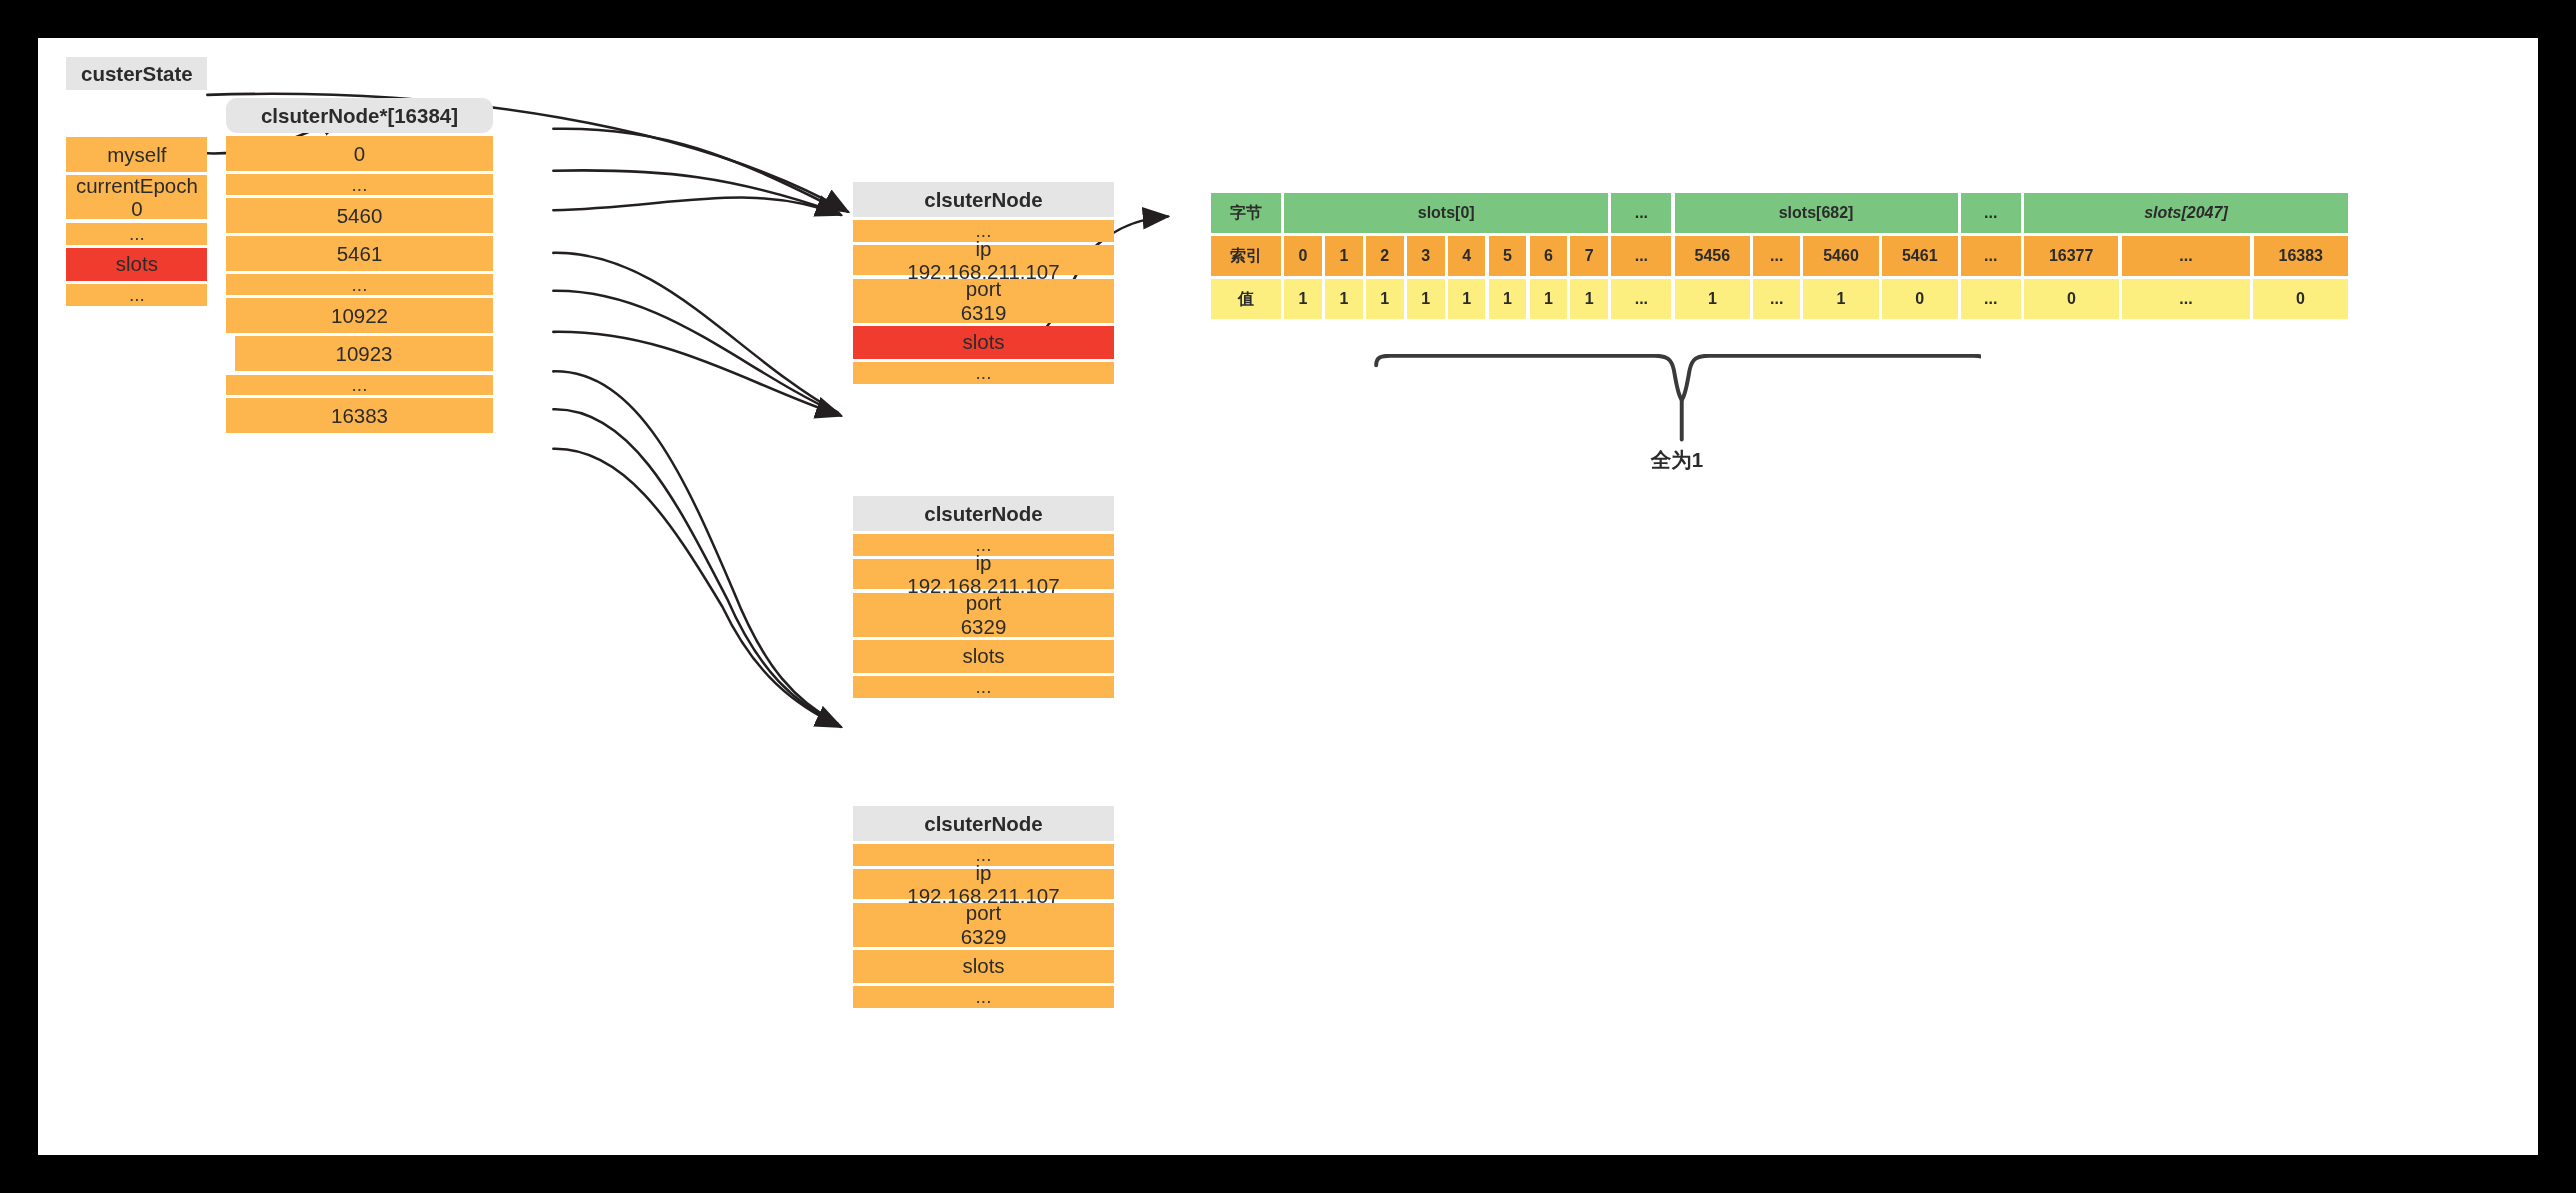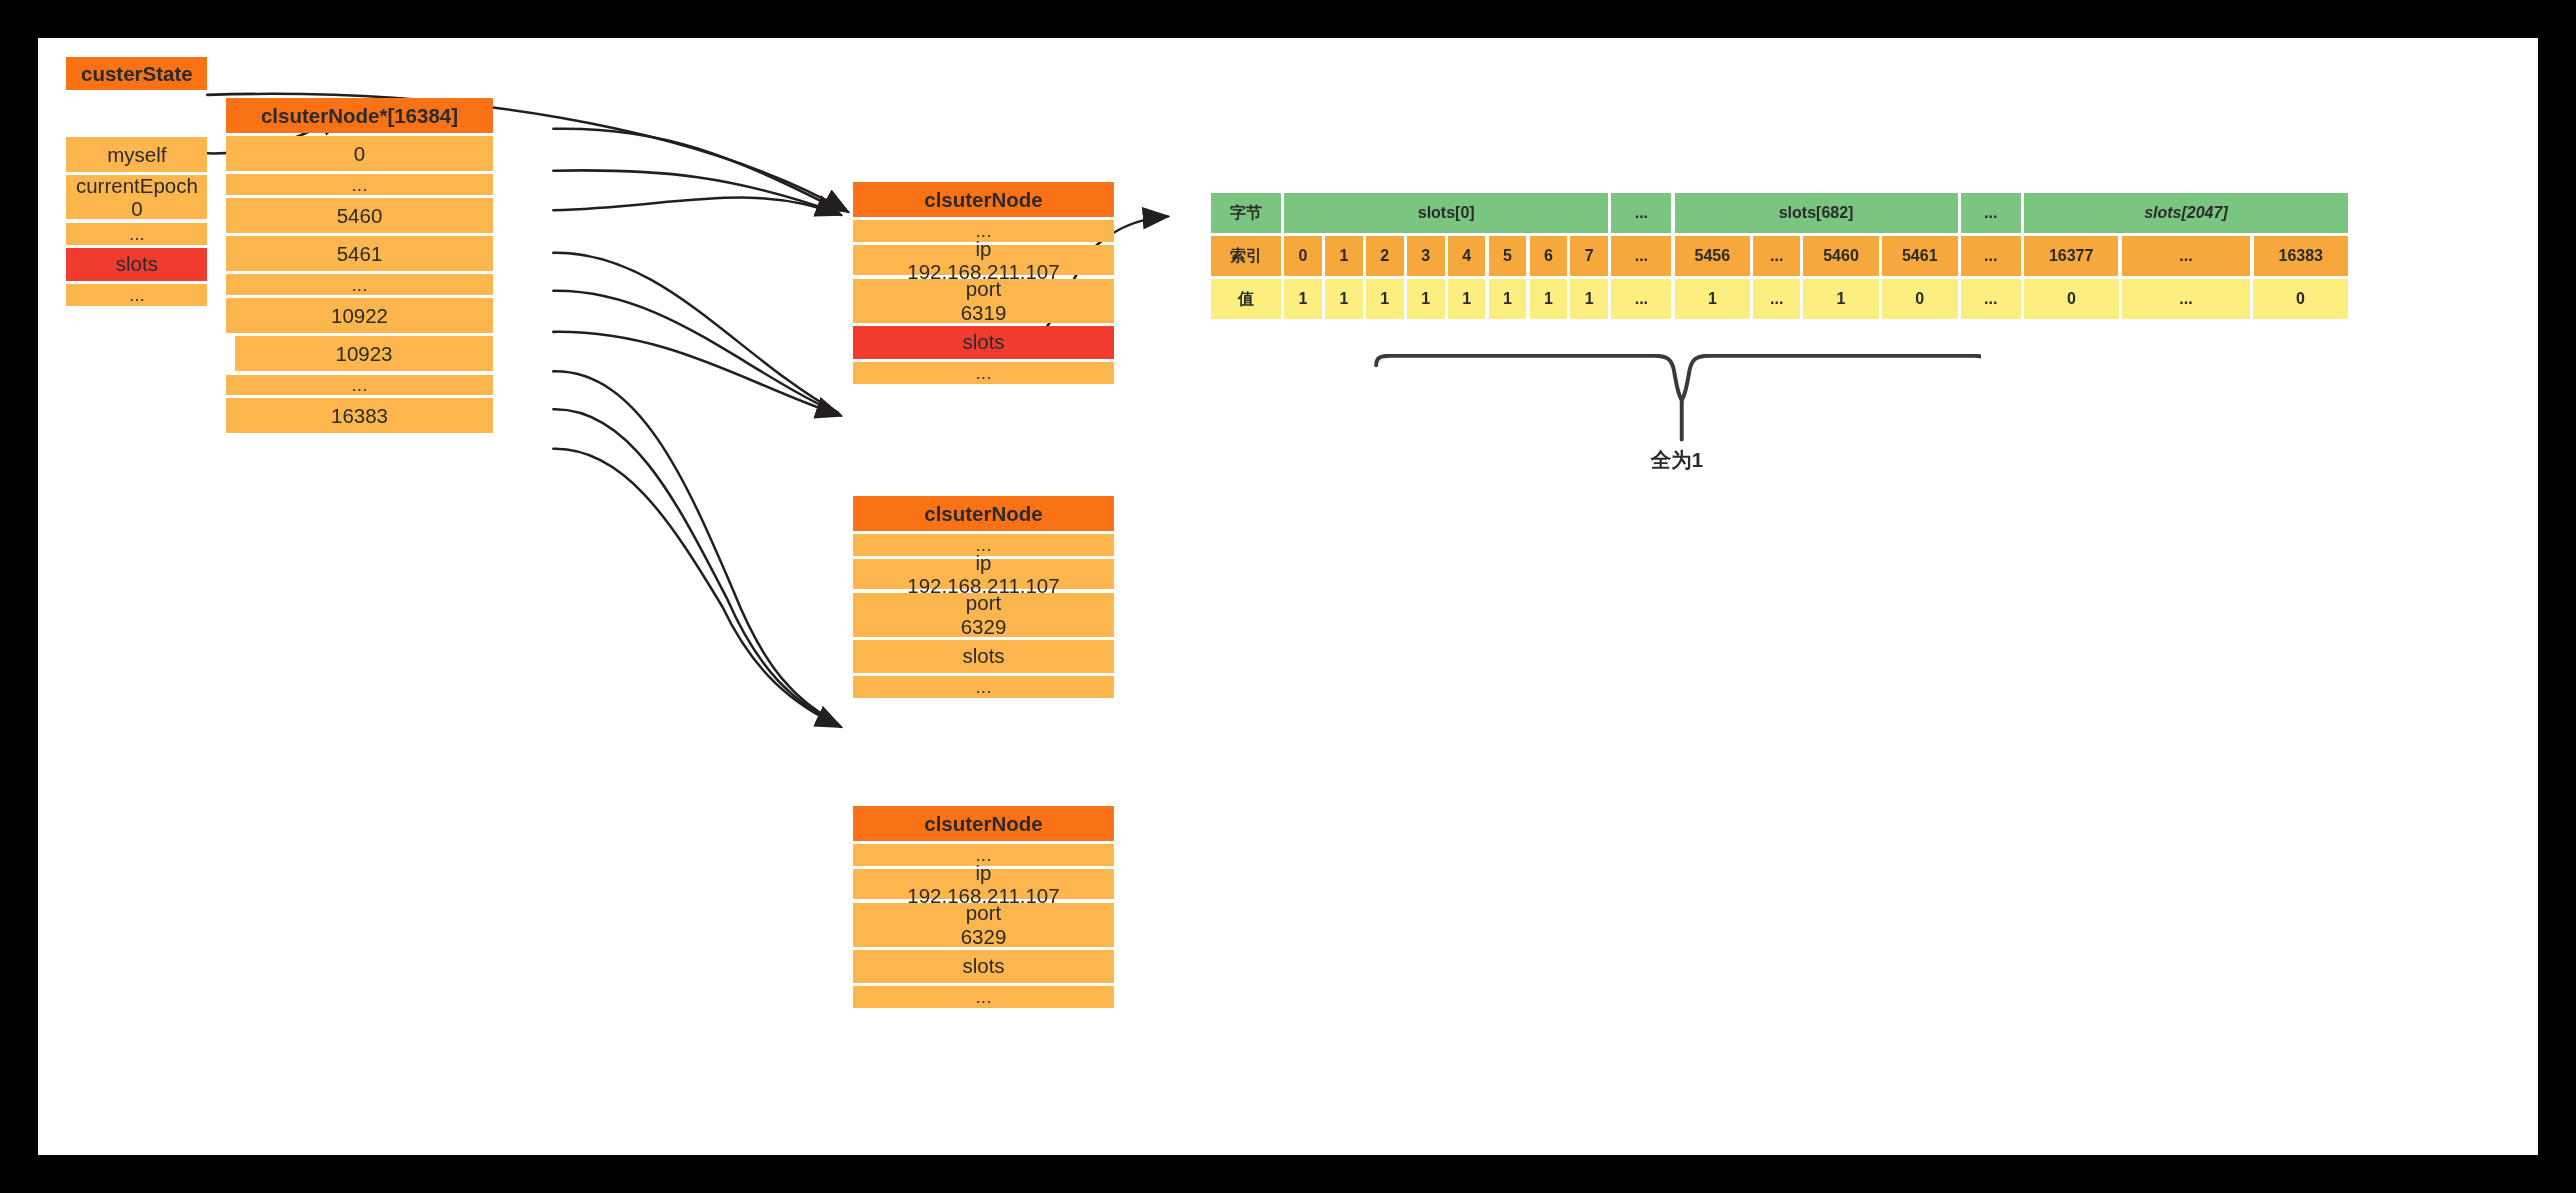--- a/index.html
+++ b/index.html
@@ -31,21 +31,21 @@
     display: flex;
     align-items: center;
     justify-content: center;
     text-align: center;
     color: #2b2b2b;
     line-height: 1.05;
     box-sizing: border-box;
     overflow: visible;
   }
   .cell.green {
-    background: #f97316;
+    background: #e5e5e5;
     font-weight: bold;
     font-size: 20.5px;
   }
   .cell.orange { background: #fdb64e; font-size: 20.5px; }
   .cell.red    { background: #f03c2e; font-size: 20.5px; }
   .cell.dots   { font-size: 19px; color: #3a3a3a; }
   .cell .two-line {
     display: block;
     white-space: nowrap;
     line-height: 1.15;
@@ -169,21 +169,21 @@
       </div>
       <div class="cell red" style="height:33px;">
         <span>slots</span>
       </div>
       <div class="cell orange dots" style="height:22px;">
         <span>...</span>
       </div>
     </div>
 
     <div class="node-box" style="left:188px; top:60px; width:267px;">
-      <div class="cell green" style="height:35px;">clsuterNode*[16384]</div>
+      <div class="cell green" style="height:35px;border-radius:11px;">clsuterNode*[16384]</div>
       <div class="cell orange" style="height:35px;">
         <span>0</span>
       </div>
       <div class="cell orange dots" style="height:20.5px;">
         <span>...</span>
       </div>
       <div class="cell orange" style="height:35px;">
         <span>5460</span>
       </div>
       <div class="cell orange" style="height:35px;">

